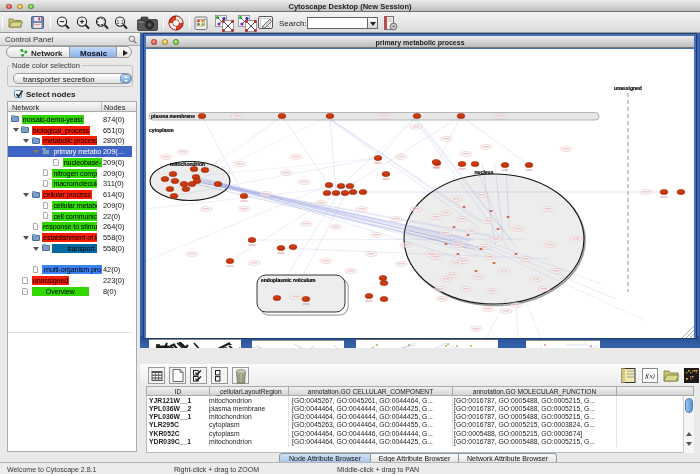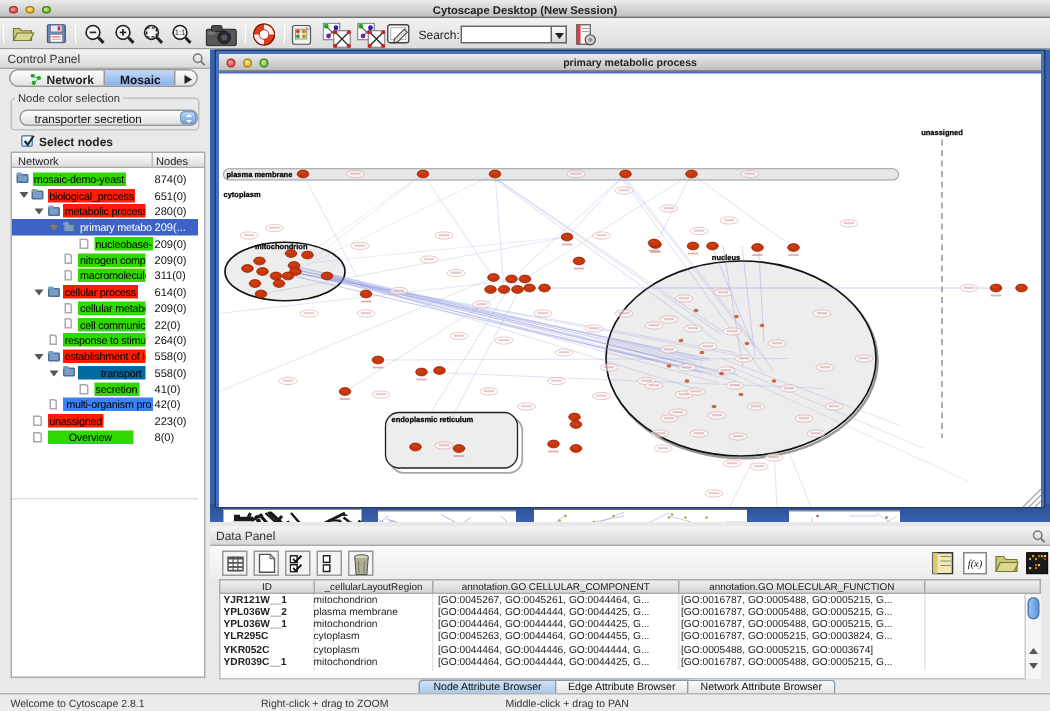--- a/index.html
+++ b/index.html
@@ -677,52 +677,40 @@
         <span style="position:absolute;left:34.1px;top:0.8px;font-size:7.2px;letter-spacing:-0.15px;line-height:9px;background:#fb1d00;color:#000;padding:0 1px;white-space:nowrap;overflow:hidden;max-width:55px;display:inline-block">establishment of lo</span>
         <span style="position:absolute;left:95px;top:0.8px;font-size:7.4px;line-height:9px;color:#111">558(0)</span>
       </div>
 <div style="position:absolute;left:0;top:142.2px;width:100%;height:10.8px;">
         <span style="position:absolute;left:25.4px;top:1px;width:0;height:0;border-left:3px solid transparent;border-right:3px solid transparent;border-top:4px solid #555;margin-top:2.5px"></span>
         <span style="position:absolute;left:33.9px;top:2.2px;width:8px;height:6px;background:#7d9ec4;border:0.5px solid #4a6f99;border-radius:1px"></span>
         <span style="position:absolute;left:33.9px;top:1.2px;width:4px;height:2px;background:#7d9ec4;border-radius:1px 1px 0 0"></span>
         <span style="position:absolute;left:44.4px;top:0.8px;font-size:7.2px;letter-spacing:-0.15px;line-height:9px;background:#0369a1;color:#000;padding:0 15px;white-space:nowrap;overflow:hidden;max-width:45px;display:inline-block">transport</span>
         <span style="position:absolute;left:95px;top:0.8px;font-size:7.4px;line-height:9px;color:#111">558(0)</span>
       </div>
-<div style="position:absolute;left:0;top:153.0px;width:100%;height:10.8px;">
-        <span style="position:absolute;left:45.2px;top:1.5px;width:5.5px;height:7px;background:#fff;border:0.6px solid #aaa;border-radius:0 2px 0 0"></span>
-        <span style="position:absolute;left:54.7px;top:0.8px;font-size:7.2px;letter-spacing:-0.15px;line-height:9px;background:#30d800;color:#000;padding:0 1px;white-space:nowrap;overflow:hidden;max-width:34px;display:inline-block">secretion</span>
-        <span style="position:absolute;left:95px;top:0.8px;font-size:7.4px;line-height:9px;color:#111">41(0)</span>
-      </div>
 <div style="position:absolute;left:0;top:163.7px;width:100%;height:10.8px;">
         <span style="position:absolute;left:24.6px;top:1.5px;width:5.5px;height:7px;background:#fff;border:0.6px solid #aaa;border-radius:0 2px 0 0"></span>
         <span style="position:absolute;left:34.1px;top:0.8px;font-size:7.2px;letter-spacing:-0.15px;line-height:9px;background:#3b82f6;color:#000;padding:0 2px;white-space:nowrap;overflow:hidden;max-width:60px;display:inline-block">multi-organism pro</span>
         <span style="position:absolute;left:95px;top:0.8px;font-size:7.4px;line-height:9px;color:#111">42(0)</span>
       </div>
 <div style="position:absolute;left:0;top:174.5px;width:100%;height:10.8px;">
         <span style="position:absolute;left:14.3px;top:1.5px;width:5.5px;height:7px;background:#fff;border:0.6px solid #aaa;border-radius:0 2px 0 0"></span>
         <span style="position:absolute;left:23.8px;top:0.8px;font-size:7.2px;letter-spacing:-0.15px;line-height:9px;background:#fb1d00;color:#000;padding:0 1px;white-space:nowrap;overflow:hidden;max-width:65px;display:inline-block">unassigned</span>
         <span style="position:absolute;left:95px;top:0.8px;font-size:7.4px;line-height:9px;color:#111">223(0)</span>
       </div>
 <div style="position:absolute;left:0;top:185.3px;width:100%;height:10.8px;">
         <span style="position:absolute;left:14.3px;top:1.5px;width:5.5px;height:7px;background:#fff;border:0.6px solid #aaa;border-radius:0 2px 0 0"></span>
         <span style="position:absolute;left:23.8px;top:0.8px;font-size:7.2px;letter-spacing:-0.15px;line-height:9px;background:#30d800;color:#000;padding:0 14px;white-space:nowrap;overflow:hidden;max-width:65px;display:inline-block">Overview</span>
         <span style="position:absolute;left:95px;top:0.8px;font-size:7.4px;line-height:9px;color:#111">8(0)</span>
       </div>
   </div>
 </div>
 
 <div class="abs" style="left:140px;top:348px;width:560px;height:3px;background:#e9e9e9"></div>
 <div class="abs" style="left:140px;top:351px;width:560px;height:114px;background:#e9e9e9">
-  <div class="abs" style="left:0;top:0;width:560px;height:13px;background:linear-gradient(#f5f5f5,#d8d8d8);border-bottom:1px solid #aaa">
-    <span class="abs" style="left:4px;top:2px;font-size:8px;color:#333">Data Panel</span>
-    <svg class="abs" style="left:548px;top:2px" width="9" height="9" viewBox="0 0 9 9">
-        <circle cx="3.8" cy="3.8" r="2.8" fill="none" stroke="#777" stroke-width="1"></circle>
-        <line x1="6" y1="6" x2="8.4" y2="8.4" stroke="#777" stroke-width="1.2"></line>
-      </svg>
-  </div>
 
   <div class="abs" style="left:0;top:13px;width:560px;height:22px;background:linear-gradient(#fcfcfc,#ececec)">
     <div class="abs" style="left:8px;top:3px;width:17px;height:17px;background:#f4f4f4;border:1px solid #999"></div>
       <div class="abs" style="left:29px;top:3px;width:17px;height:17px;background:#f4f4f4;border:1px solid #999"></div>
       <div class="abs" style="left:50px;top:3px;width:17px;height:17px;background:#f4f4f4;border:1px solid #999"></div>
       <div class="abs" style="left:71px;top:3px;width:17px;height:17px;background:#f4f4f4;border:1px solid #999"></div>
       <div class="abs" style="left:92px;top:3px;width:17px;height:17px;background:#f4f4f4;border:1px solid #999"></div>
     <svg class="abs" style="left:10.5px;top:5.5px" width="12" height="12" viewBox="0 0 12 12">
         <rect x="0.5" y="1" width="11" height="10" fill="#555"></rect>
         <rect x="1.5" y="3" width="9" height="1.6" fill="#fff"></rect>

